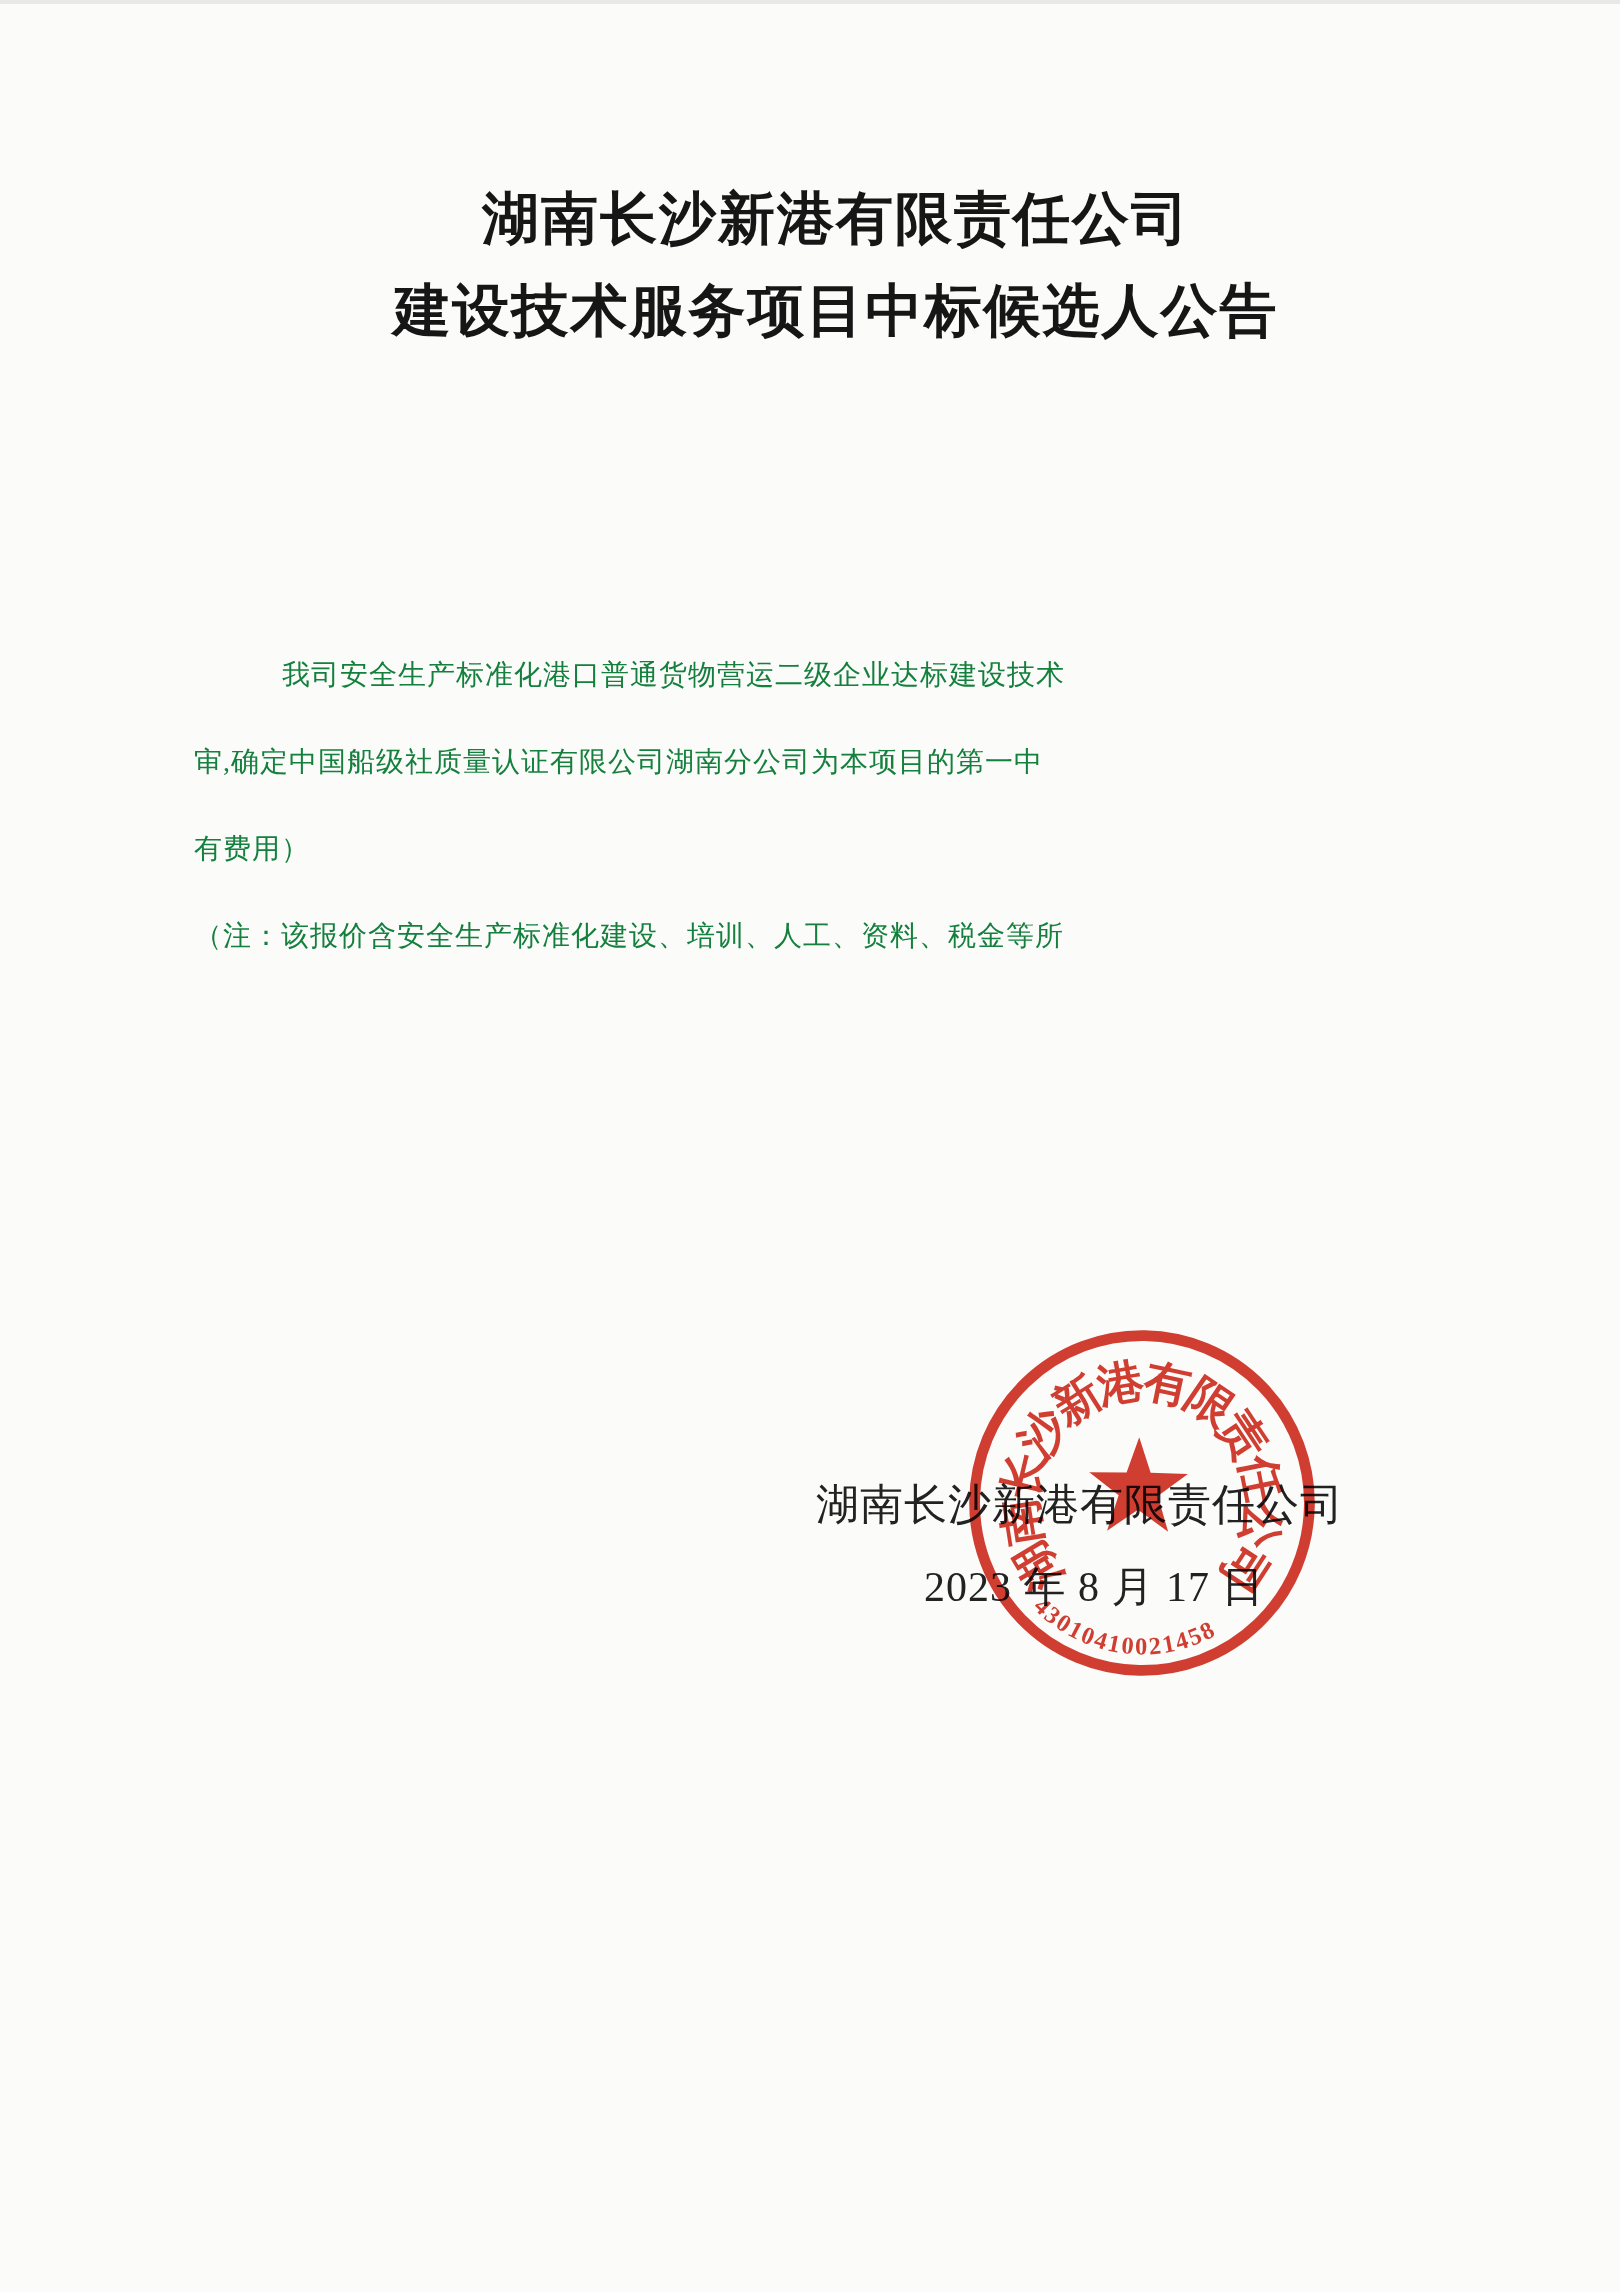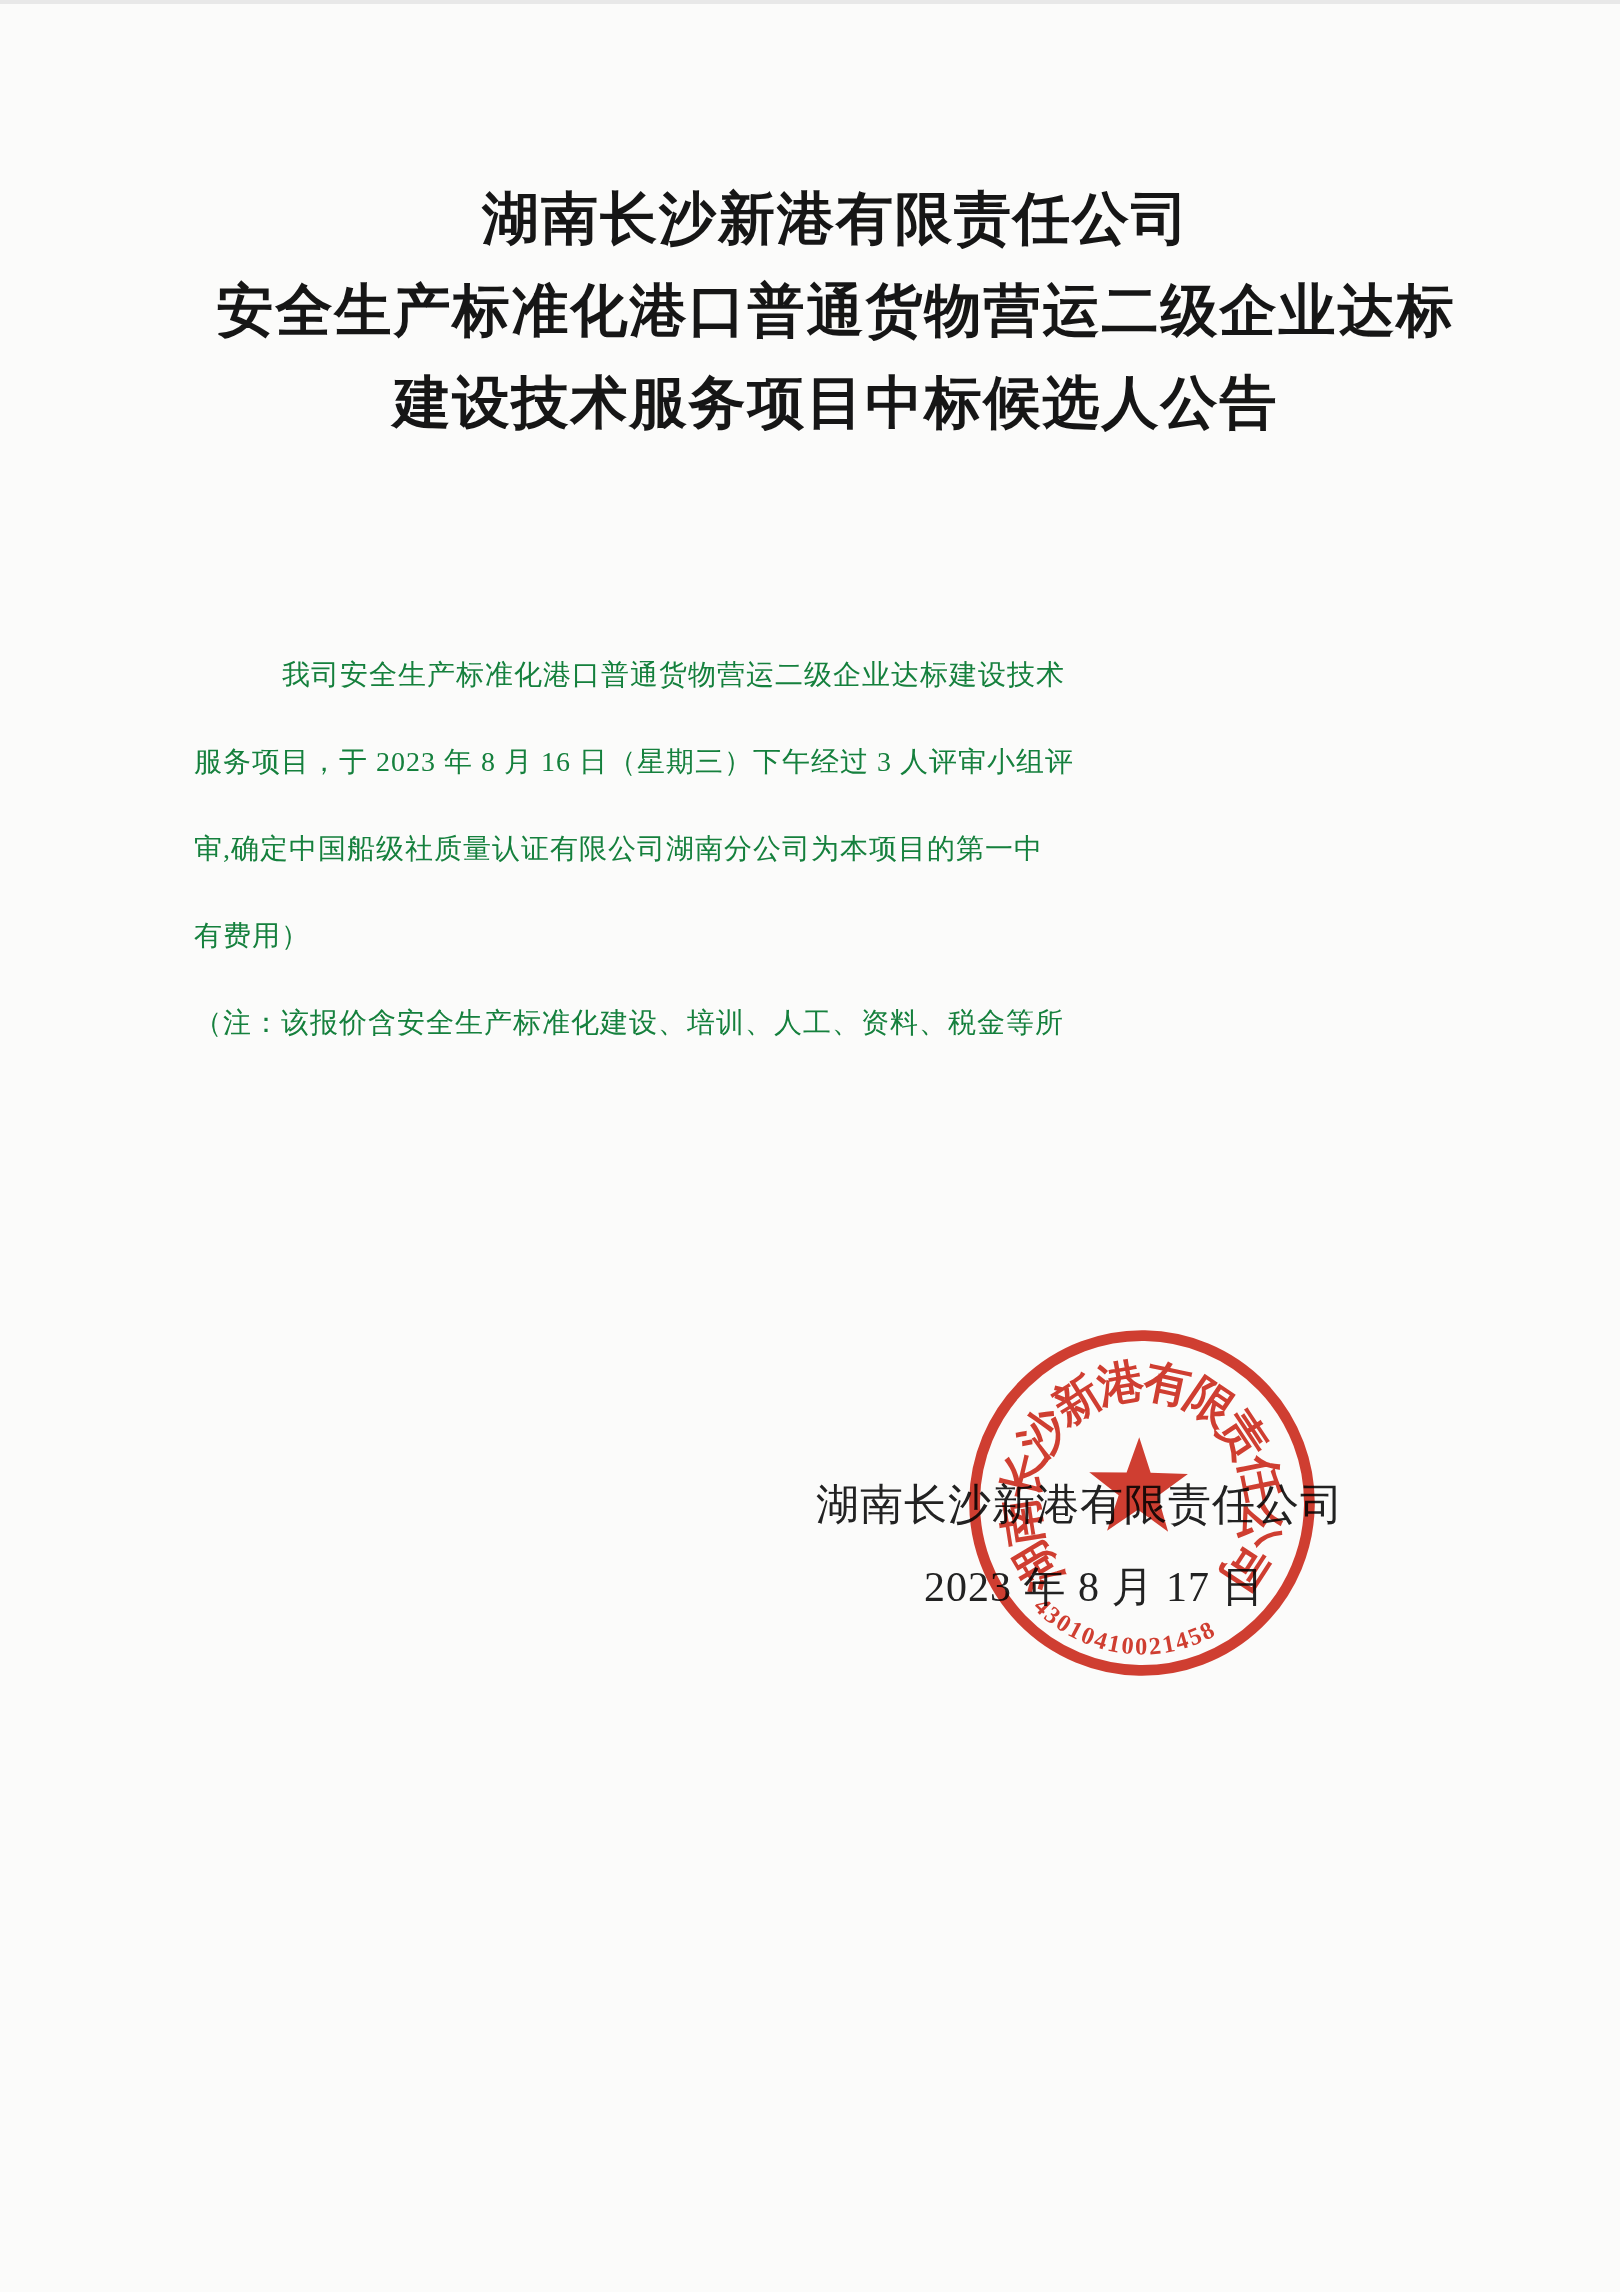--- a/index.html
+++ b/index.html
@@ -68,27 +68,25 @@
     font-weight:700;
   }
 </style>
 </head>
 <body>
 
 <div class="page">
 
   <div class="title-block">
     <div class="title-line">湖南长沙新港有限责任公司</div>
-    <div class="title-line">安全生产标准化港口普通货物营运二级企业达标</div>
     <div class="title-line">建设技术服务项目中标候选人公告</div>
   </div>
 
   <div class="body-block">
     <div class="body-line indent">我司安全生产标准化港口普通货物营运二级企业达标建设技术</div>
-    <div class="body-line">服务项目，于 2023 年 8 月 16 日（星期三）下午经过 3 人评审小组评</div>
     <div class="body-line">审,确定中国船级社质量认证有限公司湖南分公司为本项目的第一中</div>
     <div class="body-line">有费用）</div>
     <div class="body-line">（注：该报价含安全生产标准化建设、培训、人工、资料、税金等所</div>
   </div>
 
   <div class="signature-company">湖南长沙新港有限责任公司</div>
   <div class="signature-date">2023 年 8 月 17 日</div>
 
   <div class="seal">
     <svg viewBox="0 0 380 380">

